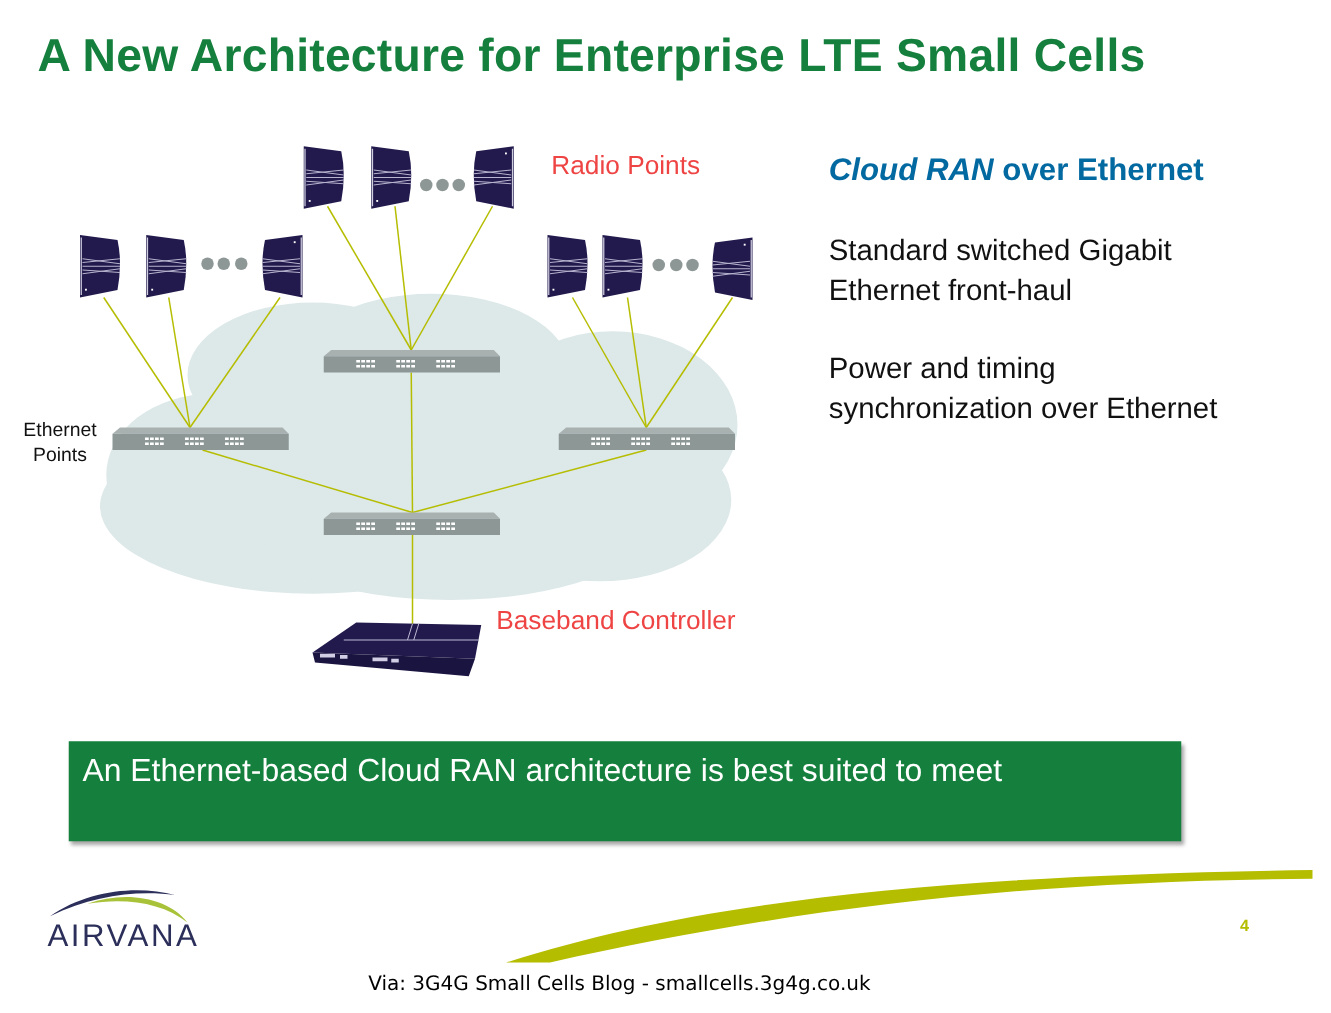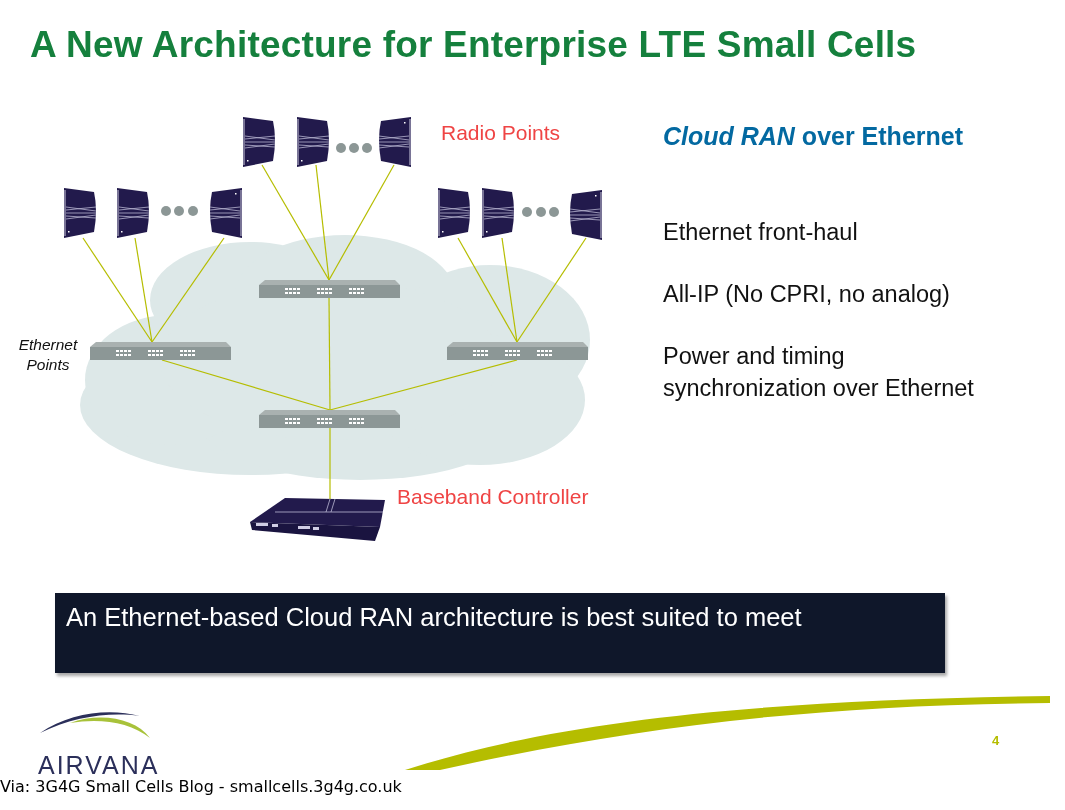--- a/index.html
+++ b/index.html
@@ -3,35 +3,35 @@
 <meta charset="utf-8">
 <style>
   html, body { margin: 0; padding: 0; background: #ffffff; }
   body { width: 1065px; height: 810px; position: relative; overflow: hidden;
          font-family: "Liberation Sans", sans-serif; }
   .title { position: absolute; left: 30px; top: 24px; font-size: 37px; font-weight: bold;
            color: #15803d; letter-spacing: 0.2px; white-space: nowrap; }
   .diagram { position: absolute; left: 0; top: 0; width: 1065px; height: 810px; }
   .lbl { position: absolute; color: #ef4444; font-size: 21px; white-space: nowrap; }
   .lbl-eth { position: absolute; left: 8px; top: 335px; font-size: 15.5px; color: #111;
-             text-align: center; line-height: 20px; width: 80px; font-style: italic; }
+             text-align: center; line-height: 20px; width: 80px; }
   .right { position: absolute; left: 663px; top: 120px; color: #111; font-size: 23.5px;
            line-height: 32px; }
   .right .head { color: #0369a1; font-weight: bold; font-size: 25px; margin-bottom: 32px; }
   .right .head em { font-style: italic; }
   .right p { margin: 0 0 30px 0; }
   .banner { position: absolute; left: 55px; top: 593px; width: 890px; height: 80px;
-            background: #0f172a; color: #ffffff; font-size: 25.5px; line-height: 32px;
+            background: #15803d; color: #ffffff; font-size: 25.5px; line-height: 32px;
             padding: 8px 0 0 11px; box-sizing: border-box;
             box-shadow: 2px 3px 3px rgba(0,0,0,0.35); }
   .pagenum { position: absolute; left: 992px; top: 733px; color: #b5bd00; font-size: 13px;
              font-weight: bold; }
   .logo-text { position: absolute; left: 38px; top: 735px; font-size: 25px; color: #2b2f5a;
-               letter-spacing: 2px; font-weight: normal; margin-top: 16px; }
-  .footer { position: absolute; left: 0; width: 991px; top: 777px; 
+               letter-spacing: 2px; font-weight: normal; }
+  .footer { position: absolute; left: 0; width: 991px; top: 777px; text-align: center;
             font-family: "DejaVu Sans", sans-serif; font-size: 16px; color: #000; }
 </style>
 </head>
 <body>
 
 <div class="title">A New Architecture for Enterprise LTE Small Cells</div>
 
 <svg class="diagram" viewBox="0 0 1065 810" xmlns="http://www.w3.org/2000/svg">
   <defs>
     <g id="rp">
@@ -158,22 +158,21 @@
 
 <div class="lbl" style="left:441px; top:121px;">Radio Points</div>
 <div class="lbl-eth">
   <div>Ethernet</div>
   <div>Points</div>
 </div>
 <div class="lbl" style="left:397px; top:485px;">Baseband Controller</div>
 
 <div class="right">
   <div class="head"><em>Cloud RAN</em><span> over Ethernet</span></div>
-  <p><br><span>Ethernet front-haul</span></p>
-  <p><span>All-IP (No CPRI, no analog)</span></p>
+  <p><span>Standard switched Gigabit</span><br><span>Ethernet front-haul</span></p>
   <p><span>Power and timing</span><br><span>synchronization over Ethernet</span></p>
 </div>
 
 <div class="banner">
   <div>An Ethernet-based Cloud RAN architecture is best suited to meet</div>
 </div>
 
 <svg style="position:absolute;left:0;top:0;" width="1065" height="810">
   <path d="M405,770 C560,720 760,700 1050,696 L1050,703 C800,705 620,730 440,770 Z" fill="#b5bd00"></path>
   <path d="M40,733 C70,712 110,708 140,716 C110,712 75,716 40,733 Z" fill="#2b2f5a"></path>

